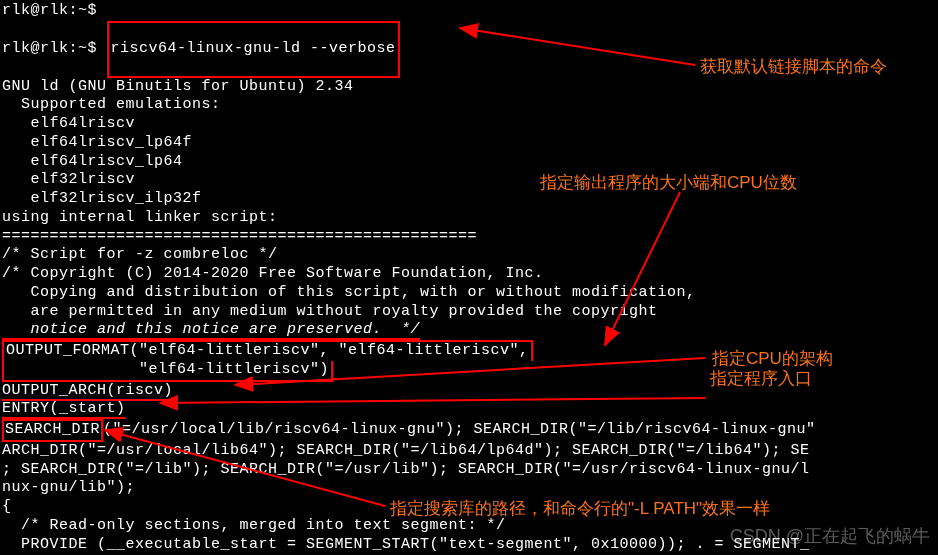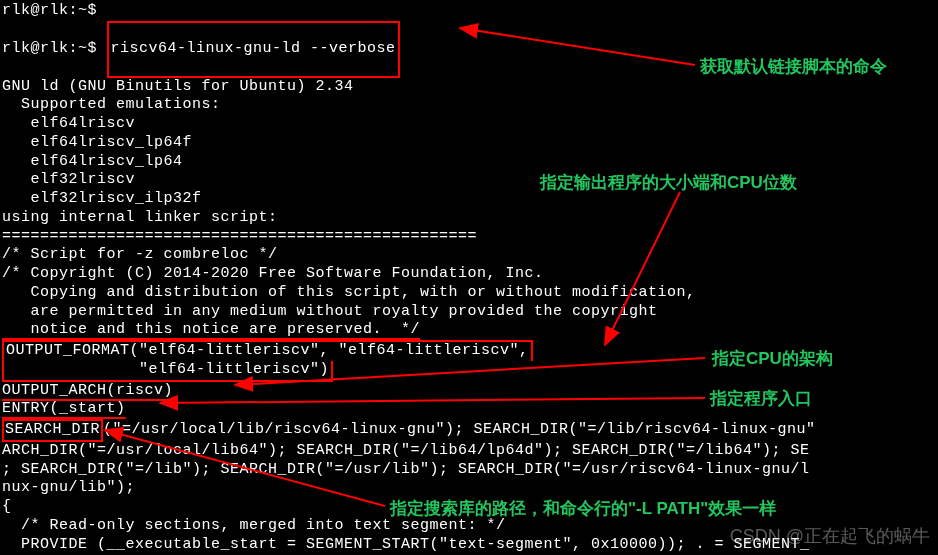--- a/index.html
+++ b/index.html
@@ -29,24 +29,24 @@
     .box-red {
       border: 2px solid #f00;
       display: inline-block;
       padding: 17px 2px;
     }
     .under-red {
       border-bottom: 2px solid #f00;
     }
     .annotation {
       position: absolute;
-      color: #22c55e;
+      color: #f97316;
       font-family: 'Microsoft YaHei', 'SimHei', sans-serif;
       font-size: 17px;
-      font-weight: bold;
+      font-weight: normal;
       letter-spacing: 0;
     }
     .watermark {
       position: absolute;
       right: 8px;
       bottom: 8px;
       color: rgba(200,200,200,0.45);
       font-family: 'Microsoft YaHei', sans-serif;
       font-size: 18px;
       letter-spacing: 0;
@@ -72,38 +72,38 @@
   <div class="line">   elf64lriscv_lp64f</div>
   <div class="line">   elf64lriscv_lp64</div>
   <div class="line">   elf32lriscv</div>
   <div class="line">   elf32lriscv_ilp32f</div>
   <div class="line">using internal linker script:</div>
   <div class="line">==================================================</div>
   <div class="line">/* Script for -z combreloc */</div>
   <div class="line">/* Copyright (C) 2014-2020 Free Software Foundation, Inc.</div>
   <div class="line">   Copying and distribution of this script, with or without modification,</div>
   <div class="line">   are permitted in any medium without royalty provided the copyright</div>
-  <div class="line"><span style="border-bottom:2px solid #f00;">   notice and this notice are preserved.  */</span></div>
+  <div class="line"><span style="border-bottom:2px solid #f00;font-style:italic;">   notice and this notice are preserved.  */</span></div>
   <div class="line"><span class="box-red" style="border-bottom:none;padding:0 2px;">OUTPUT_FORMAT("elf64-littleriscv", "elf64-littleriscv",</span></div>
   <div class="line"><span class="box-red" style="border-top:none;padding:0 2px;">              "elf64-littleriscv")</span></div>
   <div class="line"><span class="under-red">OUTPUT_ARCH(riscv)</span></div>
   <div class="line"><span class="under-red">ENTRY(_start)</span></div>
   <div class="line"><span class="box-red" style="padding:0 1px;">SEARCH_DIR</span><span>("=/usr/local/lib/riscv64-linux-gnu"); SEARCH_DIR("=/lib/riscv64-linux-gnu"</span></div>
   <div class="line">ARCH_DIR("=/usr/local/lib64"); SEARCH_DIR("=/lib64/lp64d"); SEARCH_DIR("=/lib64"); SE</div>
   <div class="line">; SEARCH_DIR("=/lib"); SEARCH_DIR("=/usr/lib"); SEARCH_DIR("=/usr/riscv64-linux-gnu/l</div>
   <div class="line">nux-gnu/lib");</div>
   <div class="line">{</div>
   <div class="line">  /* Read-only sections, merged into text segment: */</div>
   <div class="line">  PROVIDE (__executable_start = SEGMENT_START("text-segment", 0x10000)); . = SEGMENT_</div>
 </div>
 
 <div class="annotation" style="top:56px;left:700px;">获取默认链接脚本的命令</div>
 <div class="annotation" style="top:172px;left:540px;">指定输出程序的大小端和CPU位数</div>
 <div class="annotation" style="top:348px;left:712px;">指定CPU的架构</div>
-<div class="annotation" style="top:388px;left:710px;">指定程序入口</div>
+<div class="annotation" style="top:368px;left:710px;">指定程序入口</div>
 <div class="annotation" style="top:498px;left:390px;">指定搜索库的路径，和命令行的"-L PATH"效果一样</div>
 
 <div class="watermark">CSDN @正在起飞的蜗牛</div>
 
 <svg class="arrows">
   <defs>
     <marker id="arrowhead" markerWidth="10" markerHeight="8" refX="9" refY="4" orient="auto">
       <polygon points="0 0, 10 4, 0 8" fill="#f00"></polygon>
     </marker>
   </defs>

